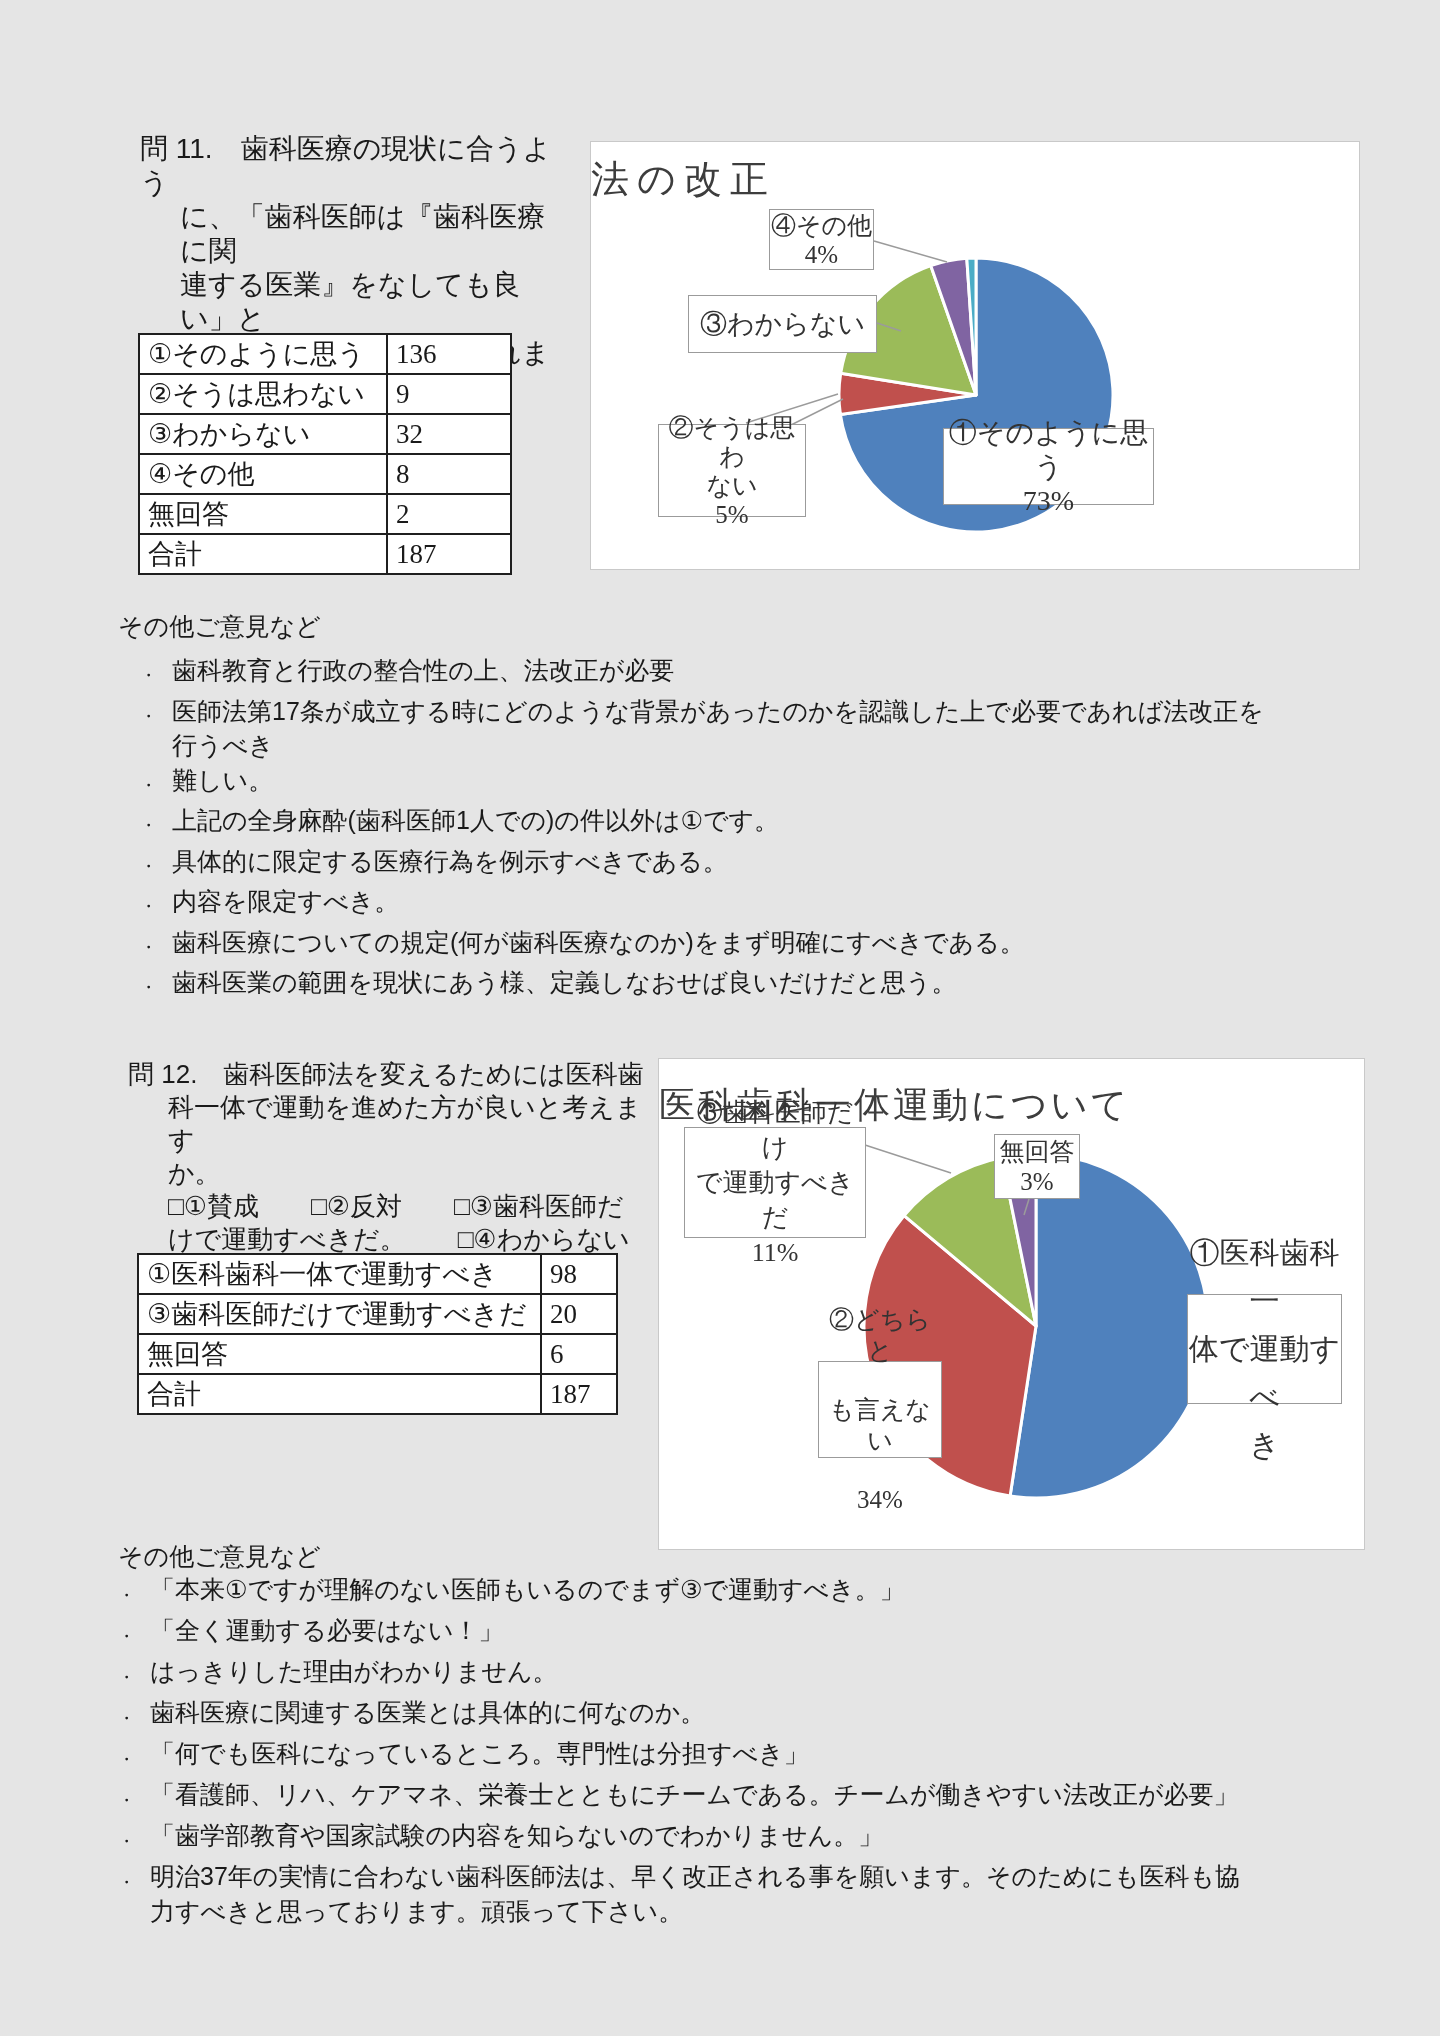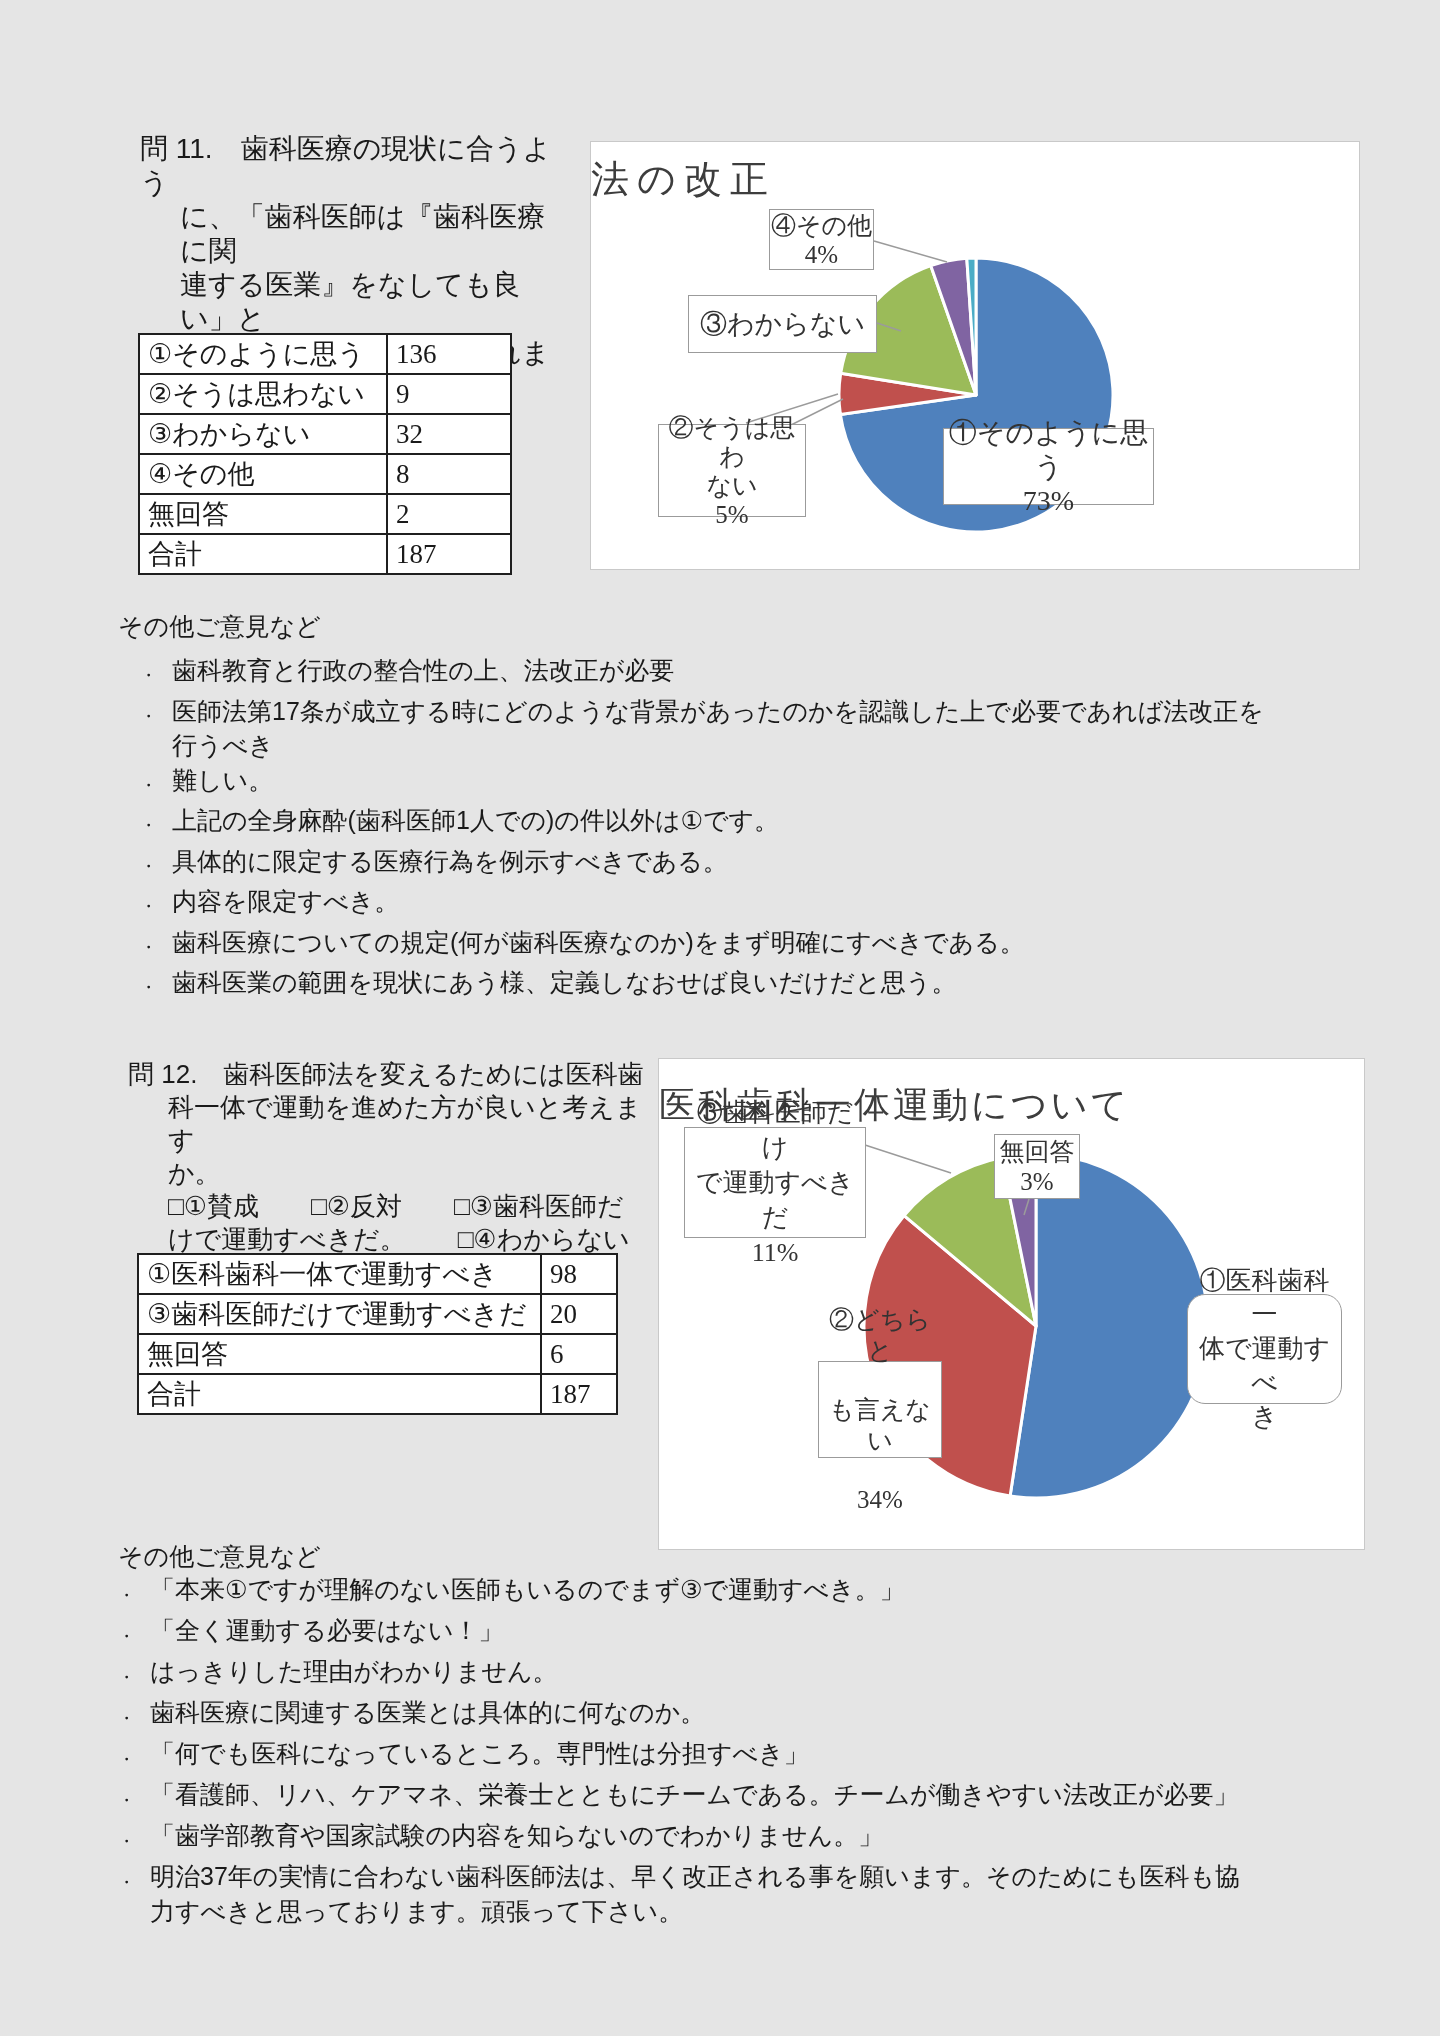--- a/index.html
+++ b/index.html
@@ -33,21 +33,21 @@
   #chart2 .chart-title{top:22px;font-size:36px;letter-spacing:3px;}
 
   
   .callout{position:absolute;background:#fff;border:1px solid #9b9b9b;text-align:center;
            font-family:"Liberation Serif","DejaVu Serif",serif;color:#333;
            display:flex;flex-direction:column;justify-content:center;box-sizing:border-box;}
   .co-1-1{left:352px;top:286px;width:211px;height:77px;font-size:28px;line-height:34px;}
   .co-1-2{left:67px; top:282px;width:148px;height:93px;font-size:25px;line-height:29px;}
   .co-1-3{left:97px; top:153px;width:189px;height:58px;font-size:27px;line-height:30px;}
   .co-1-4{left:178px;top:67px; width:105px;height:61px;font-size:25px;line-height:29px;}
-  .co-2-1{left:528px;top:235px;width:155px;height:110px;font-size:26px;line-height:34px;border-radius:18px;}
+  .co-2-1{left:528px;top:235px;width:155px;height:110px;font-size:30px;line-height:48px;}
   .co-2-2{left:159px;top:302px;width:124px;height:97px;font-size:25px;line-height:31px;gap:28px;}
   .co-2-3{left:25px; top:68px; width:182px;height:111px;font-size:26px;line-height:35px;}
   .co-2-0{left:335px;top:75px; width:86px; height:65px;font-size:25px;line-height:30px;}
 
   
   .comments{position:absolute;}
   #comments1{left:118px;top:610px;width:1295px;font-size:25px;line-height:34.5px;}
   #comments2{left:118px;top:1540px;width:1305px;font-size:25px;line-height:35px;}
   .c-heading{line-height:32px;}
   #comments1 .c-heading{margin-bottom:11px;}

